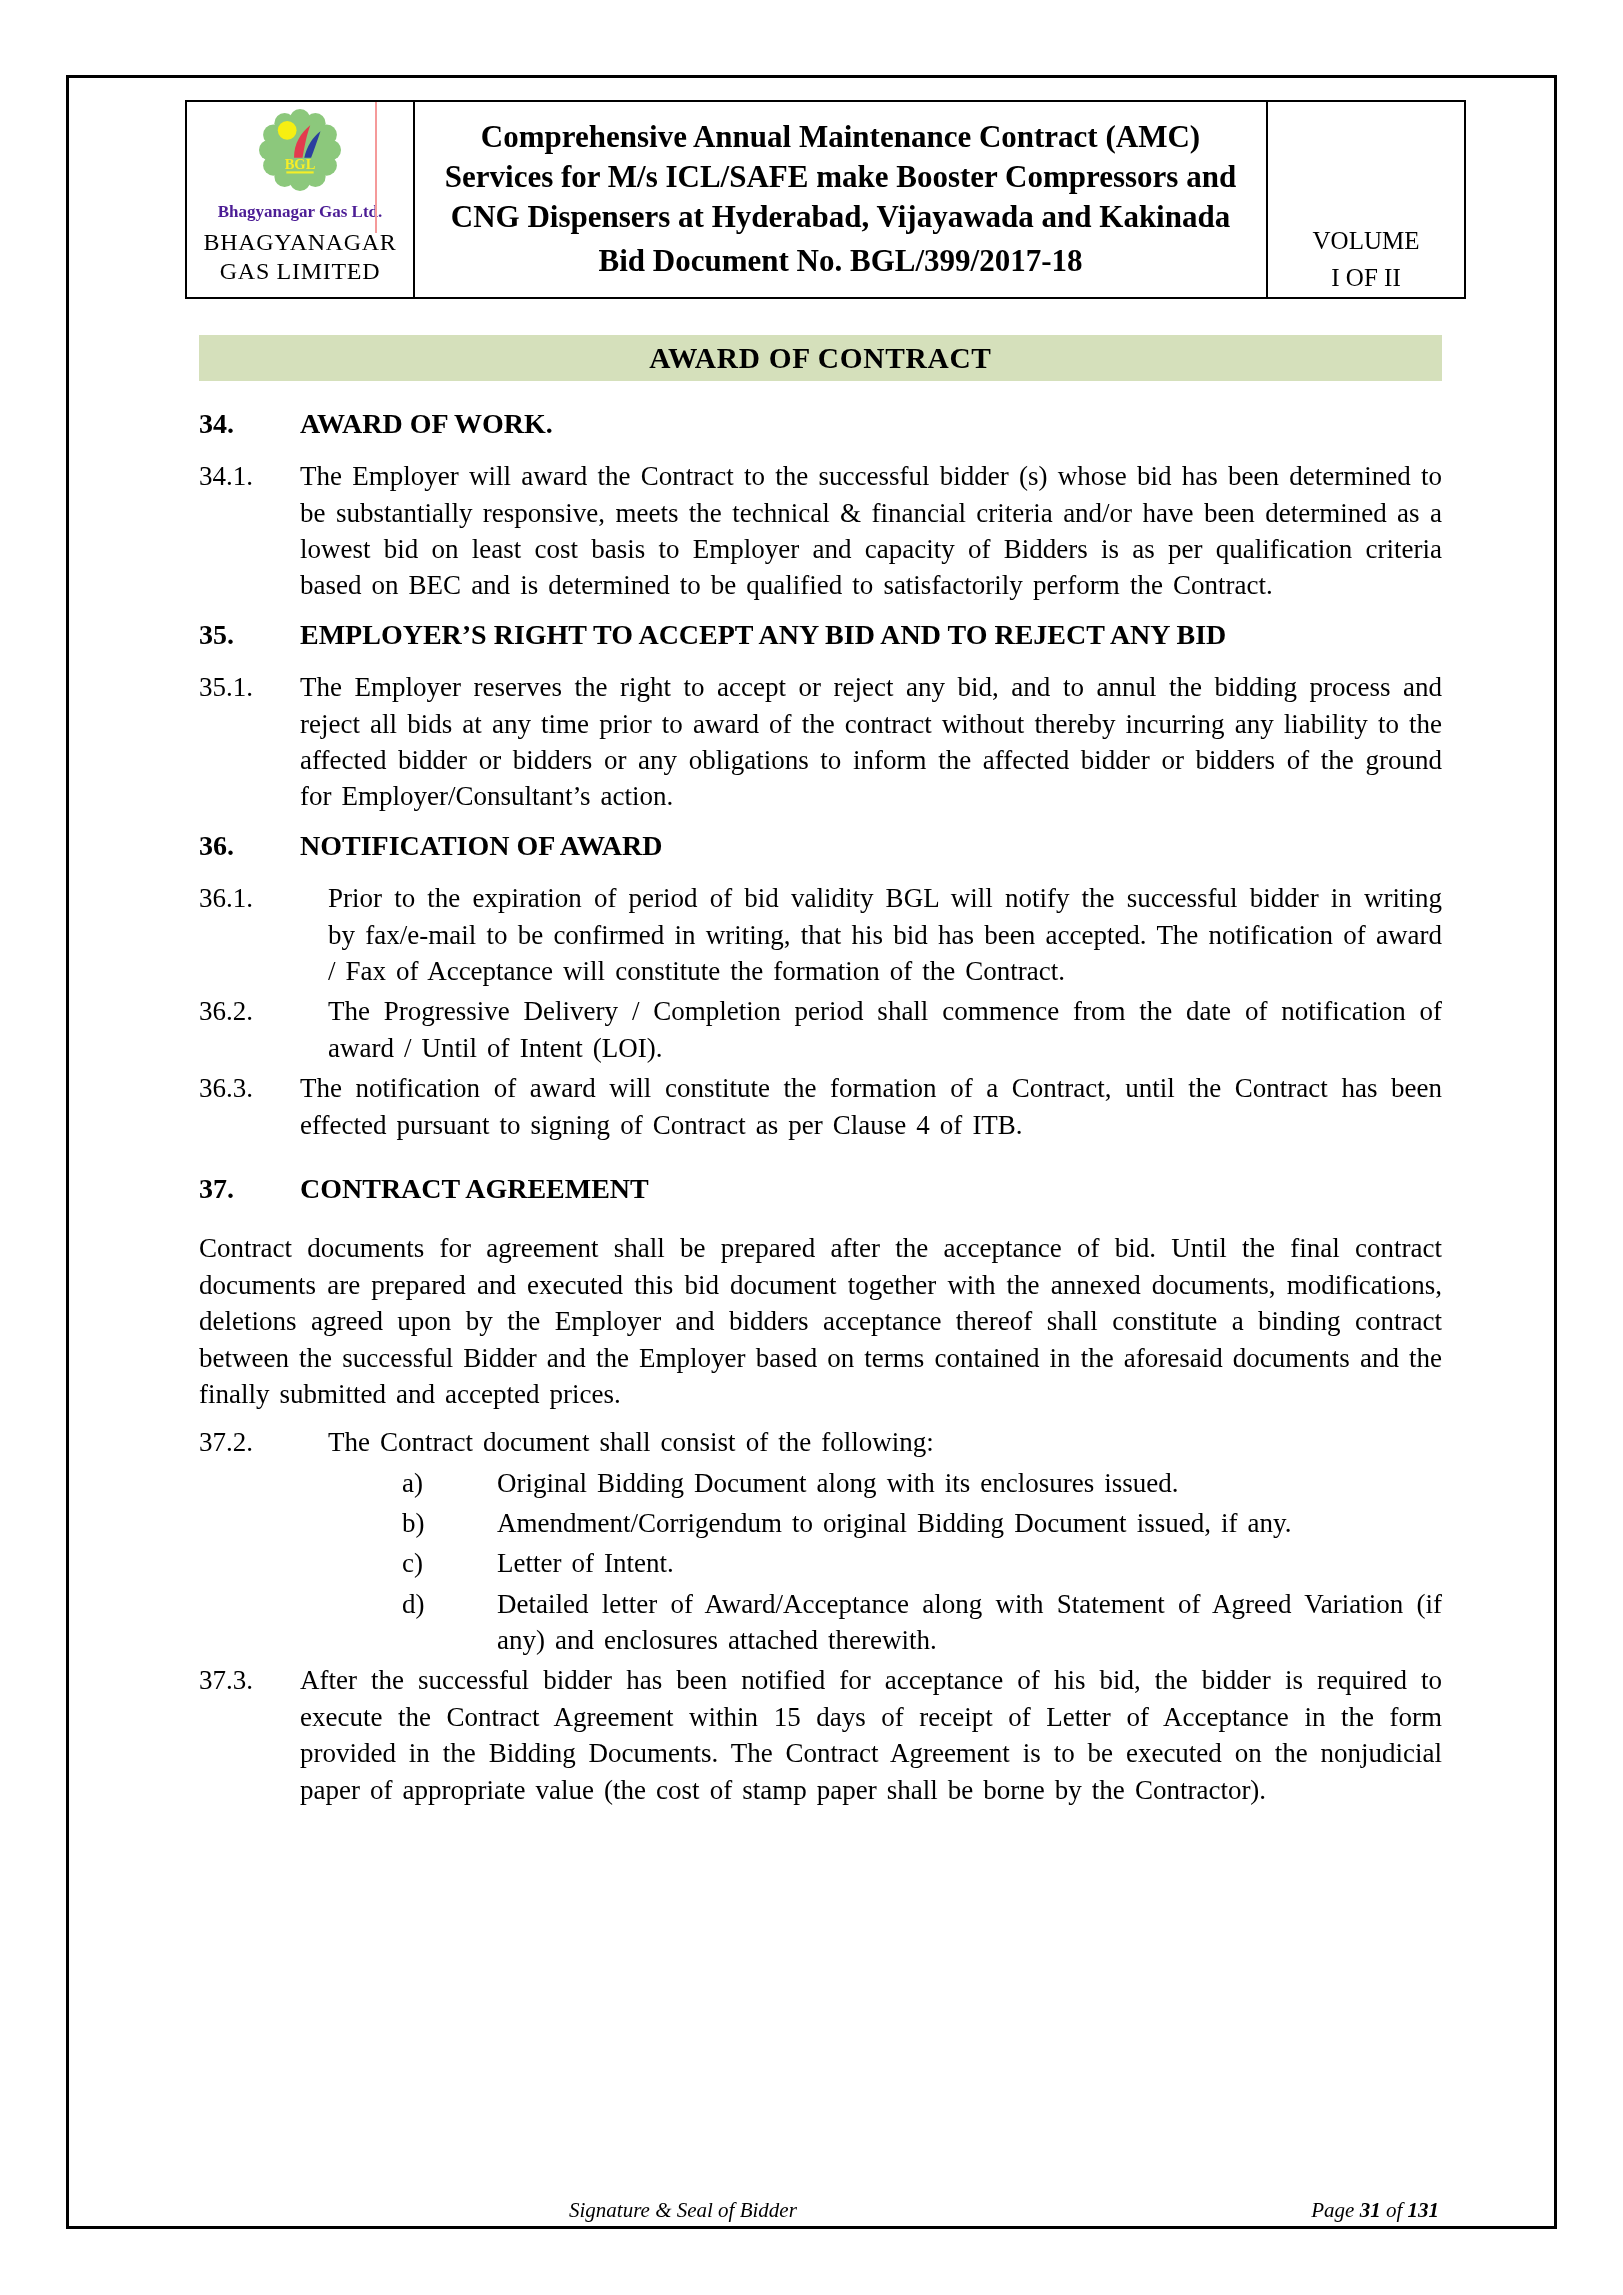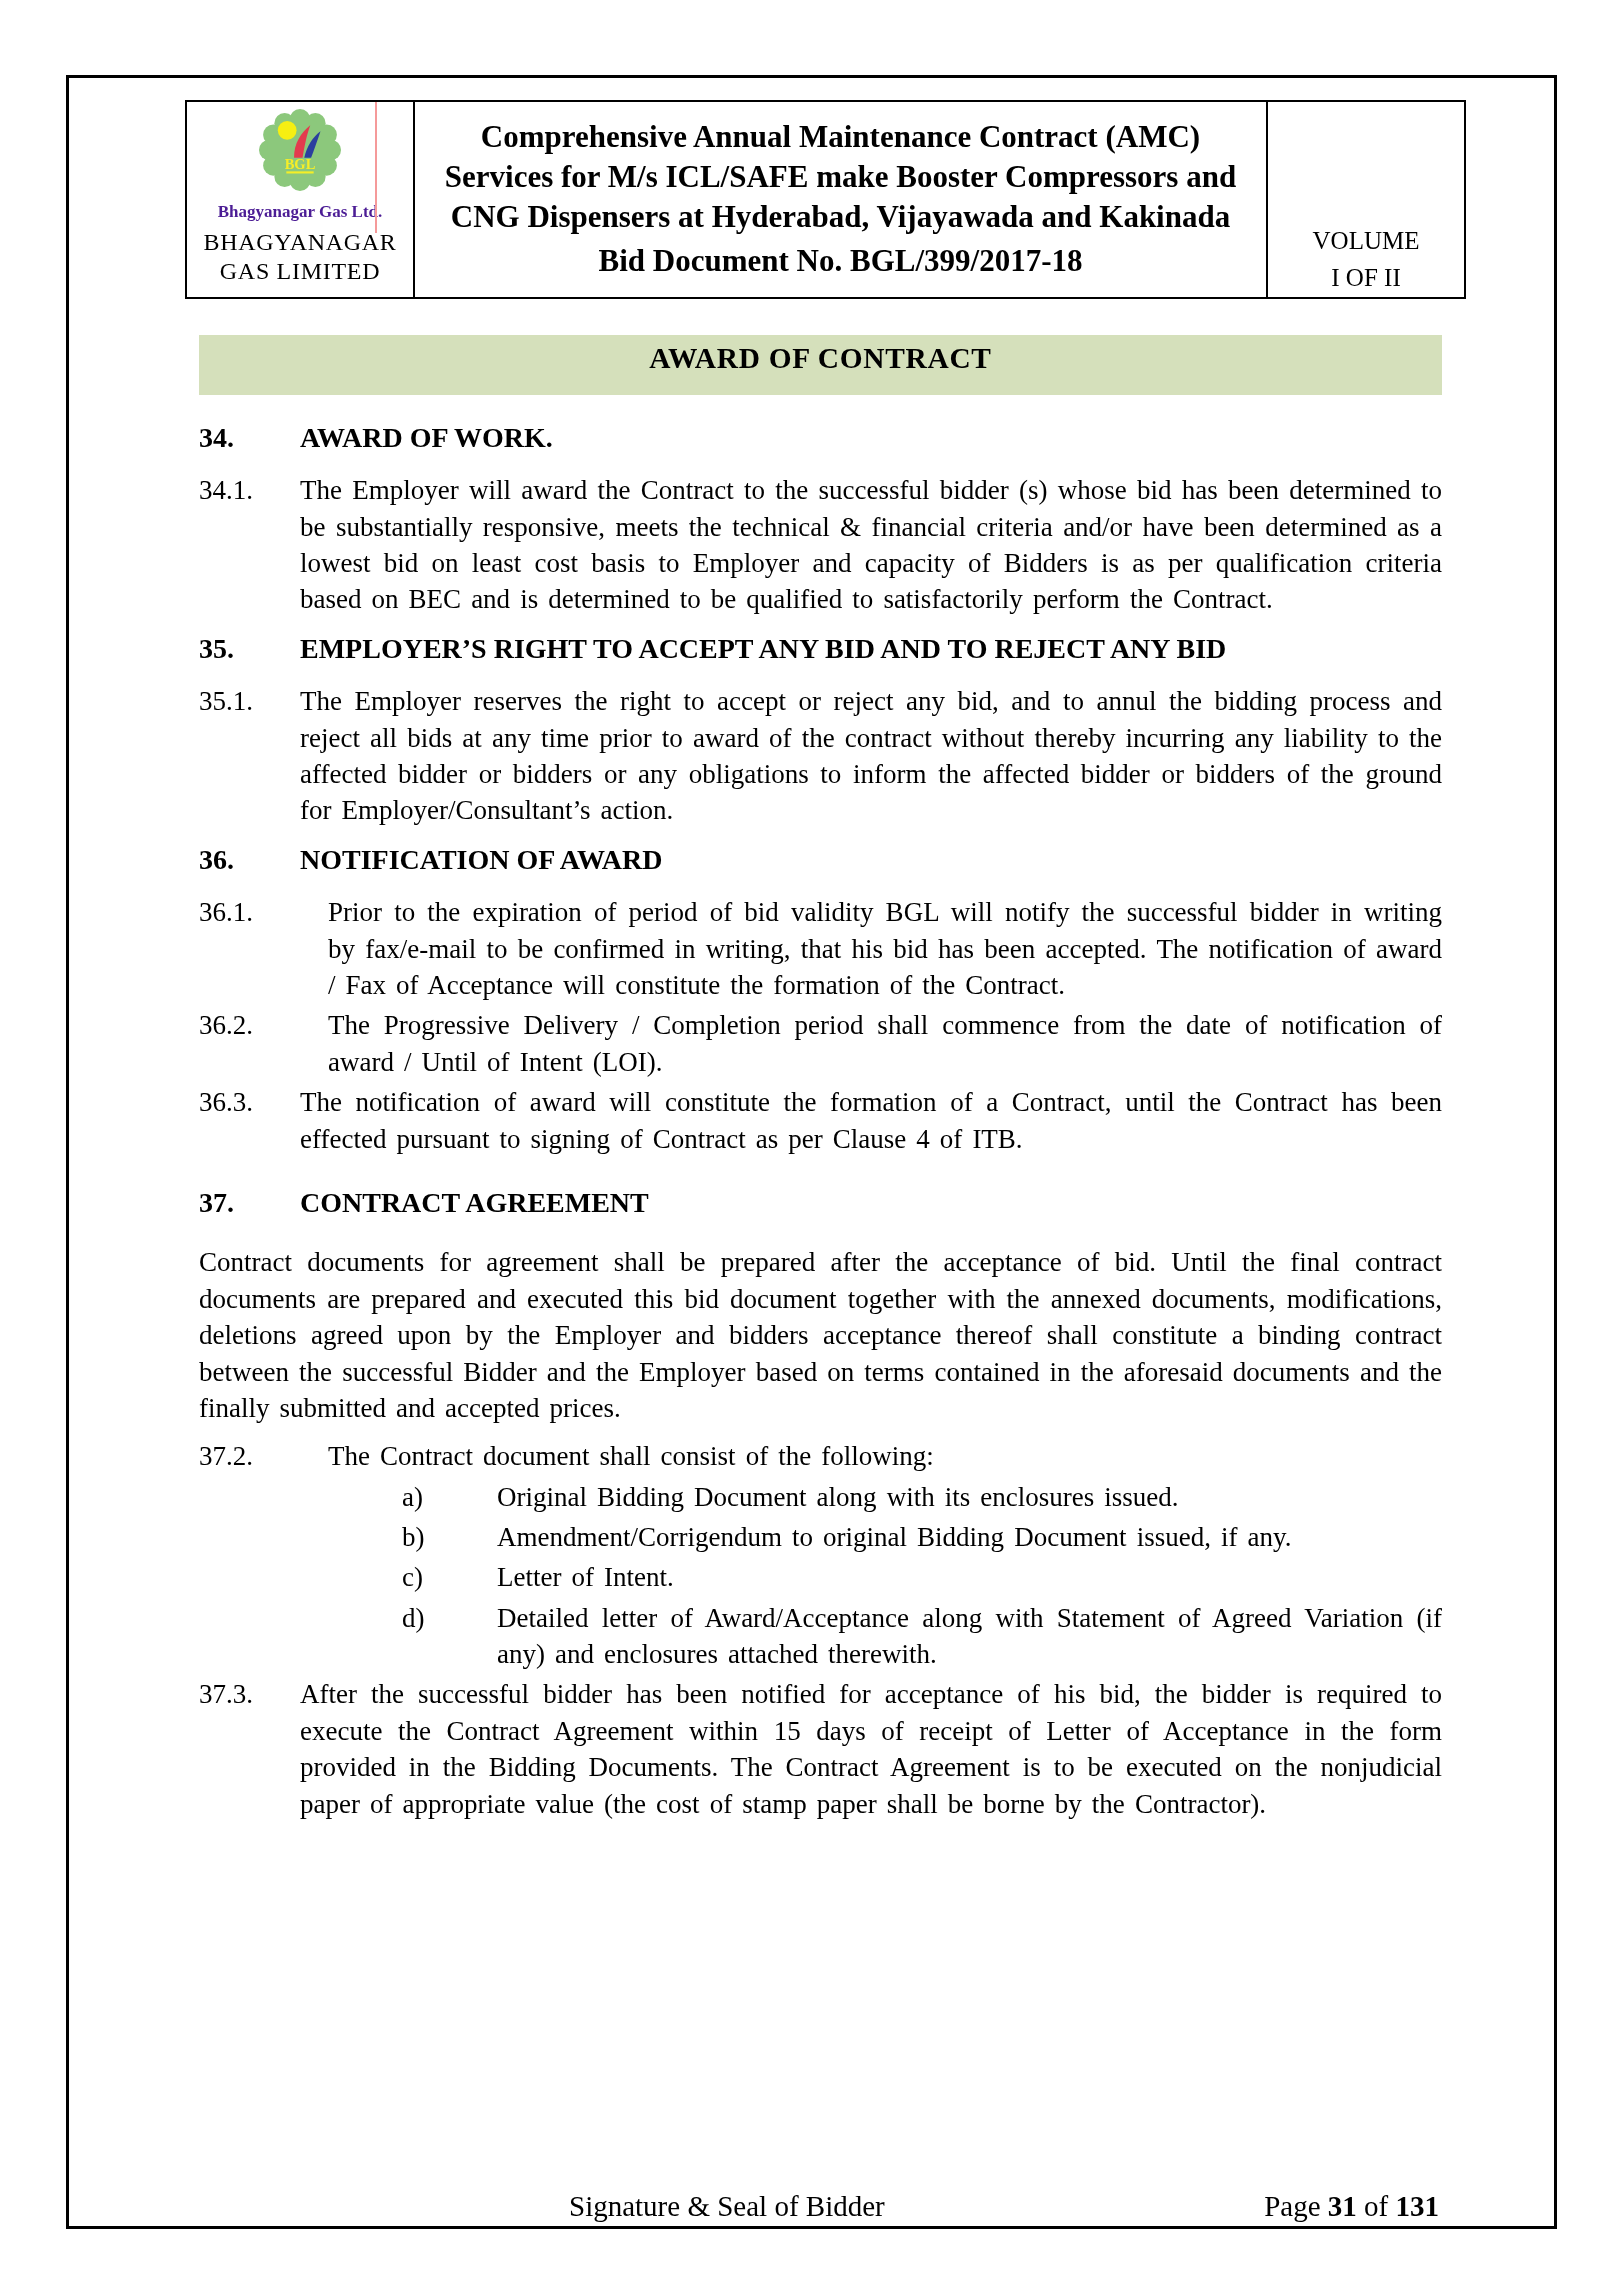--- a/index.html
+++ b/index.html
@@ -70,21 +70,21 @@
     font-size: 25px; line-height: 1.5;
   }
 
   
   .content {
     position: absolute;
     left: 130px; top: 257px;
     width: 1243px;
   }
   .banner {
-    height: 60px;
+    height: 46px;
     background: #d5e0bb;
     text-align: center;
     font-weight: bold;
     font-size: 29.4px;
     line-height: 46px;
     letter-spacing: 0.7px;
     margin-bottom: 23.6px;
   }
 
   .h {
@@ -124,21 +124,22 @@
   .list-item .letter { flex: 0 0 95px; }
   .list-item .body { flex: 1 1 auto; text-align: justify; word-spacing: 3.3px; }
 
   
   .footer {
     position: absolute;
     left: 500px; right: 115px; bottom: 2.6px;
     display: flex;
     justify-content: space-between;
     align-items: flex-end;
-    font-size: 29px;
+    font-size: 21px;
+    font-style: italic;
   }
   .footer .bold { font-weight: bold; }
   .footer span { white-space: pre; }
 </style>
 </head>
 <body>
 
 <div class="page-border">
 
   <div class="header-table">

